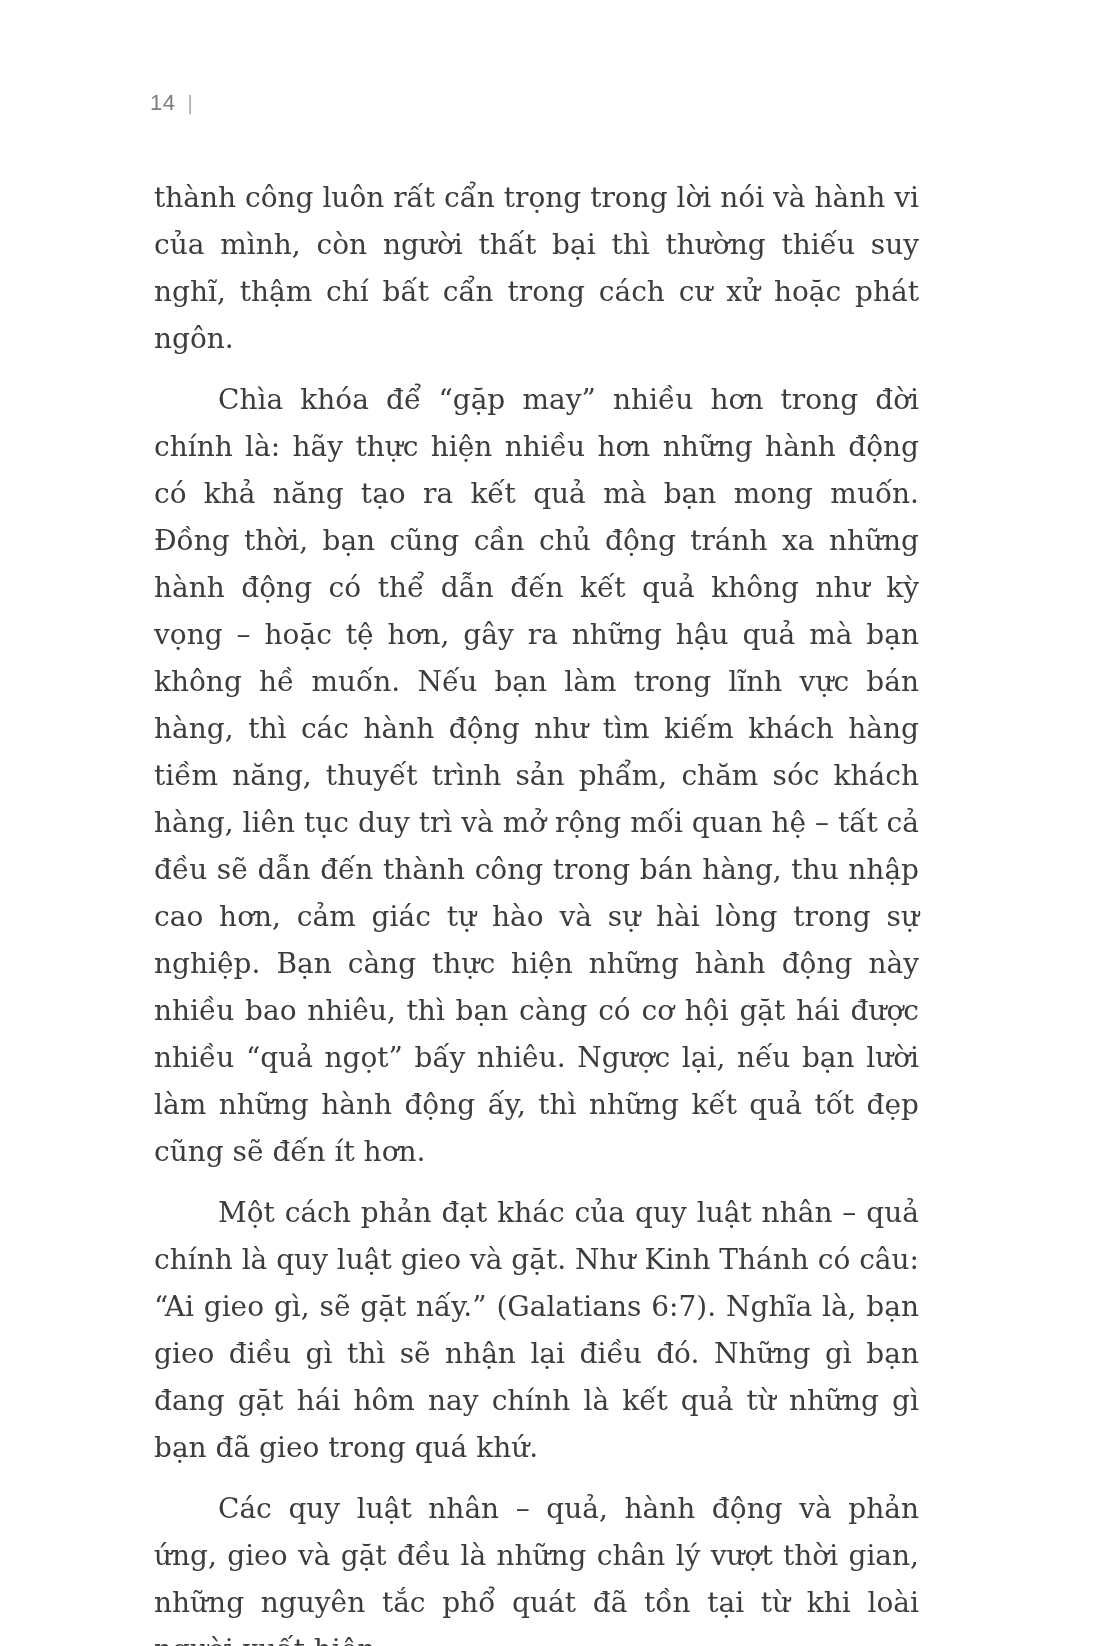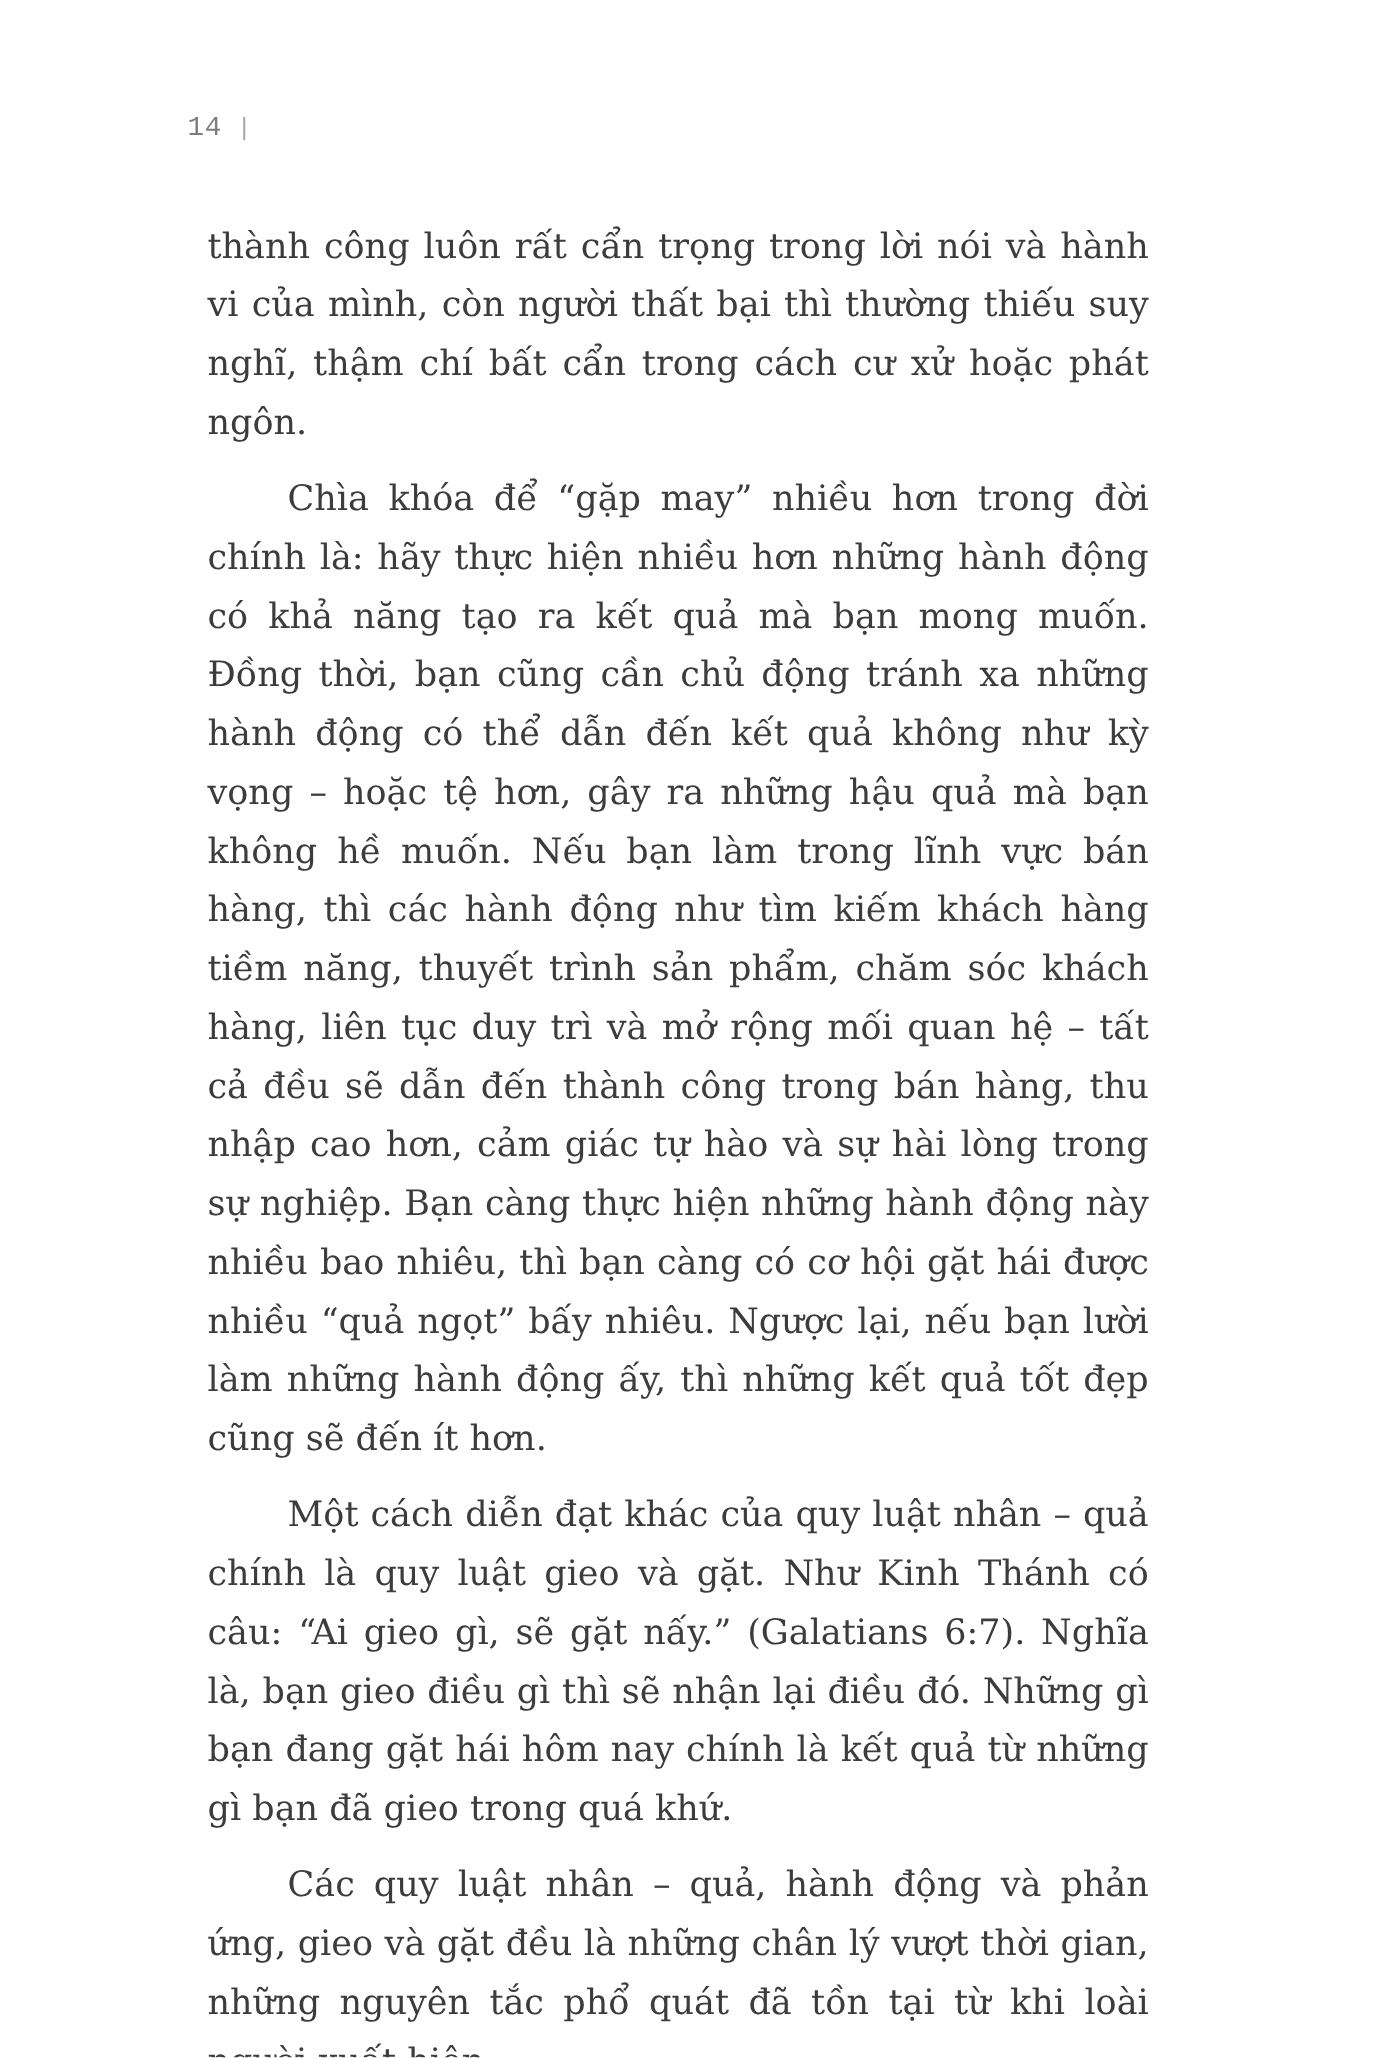--- a/index.html
+++ b/index.html
@@ -13,21 +13,21 @@
     height: 1646px;
     background: #ffffff;
     box-sizing: border-box;
     padding: 90px 200px 0 150px;
     overflow: hidden;
   }
   .page-header {
     display: flex;
     justify-content: space-between;
     align-items: flex-start;
-    font-family: Liberation Mono, monospace;
+    font-family: Liberation Sans, sans-serif;
     margin-bottom: 58px;
   }
   .header-left {
     display: flex;
     align-items: baseline;
   }
   .page-number {
     font-size: 22px;
     color: #7d7d7d;
     letter-spacing: 0.5px;
@@ -46,38 +46,38 @@
     text-transform: uppercase;
   }
   .page-body {
     font-family: "DejaVu Serif", serif;
     font-size: 28px;
     line-height: 47px;
     color: #3c3c3c;
     text-align: justify;
   }
   .page-body p {
-    margin: 0 0 14px 16px;
+    margin: 0 0 14px 4px;
   }
   .page-body p.indent {
     text-indent: 64px;
   }
 </style>
 </head>
 <body>
 
 <div class="page">
 
   <div class="page-header">
     <div class="header-left">
       <span class="page-number">14</span>
       <span class="header-divider">|</span>
     </div>
   </div>
 
   <div class="page-body">
     <p>thành công luôn rất cẩn trọng trong lời nói và hành vi của mình, còn người thất bại thì thường thiếu suy nghĩ, thậm chí bất cẩn trong cách cư xử hoặc phát ngôn.</p>
     <p class="indent">Chìa khóa để “gặp may” nhiều hơn trong đời chính là: hãy thực hiện nhiều hơn những hành động có khả năng tạo ra kết quả mà bạn mong muốn. Đồng thời, bạn cũng cần chủ động tránh xa những hành động có thể dẫn đến kết quả không như kỳ vọng – hoặc tệ hơn, gây ra những hậu quả mà bạn không hề muốn. Nếu bạn làm trong lĩnh vực bán hàng, thì các hành động như tìm kiếm khách hàng tiềm năng, thuyết trình sản phẩm, chăm sóc khách hàng, liên tục duy trì và mở rộng mối quan hệ – tất cả đều sẽ dẫn đến thành công trong bán hàng, thu nhập cao hơn, cảm giác tự hào và sự hài lòng trong sự nghiệp. Bạn càng thực hiện những hành động này nhiều bao nhiêu, thì bạn càng có cơ hội gặt hái được nhiều “quả ngọt” bấy nhiêu. Ngược lại, nếu bạn lười làm những hành động ấy, thì những kết quả tốt đẹp cũng sẽ đến ít hơn.</p>
-    <p class="indent">Một cách diễn đạt khác của quy luật nhân – quả chính là quy luật gieo và gặt. Như Kinh Thánh có câu: “Ai gieo gì, sẽ gặt nấy.” (Galatians 6:7). Nghĩa là, bạn gieo điều gì thì sẽ nhận lại điều đó. Những gì bạn đang gặt hái hôm nay chính là kết quả từ những gì bạn đã gieo trong quá khứ.</p>
+    <p class="indent">Một cách phản đạt khác của quy luật nhân – quả chính là quy luật gieo và gặt. Như Kinh Thánh có câu: “Ai gieo gì, sẽ gặt nấy.” (Galatians 6:7). Nghĩa là, bạn gieo điều gì thì sẽ nhận lại điều đó. Những gì bạn đang gặt hái hôm nay chính là kết quả từ những gì bạn đã gieo trong quá khứ.</p>
     <p class="indent">Các quy luật nhân – quả, hành động và phản ứng, gieo và gặt đều là những chân lý vượt thời gian, những nguyên tắc phổ quát đã tồn tại từ khi loài người xuất hiện</p>
   </div>
 
 </div>
 
 </body></html>

